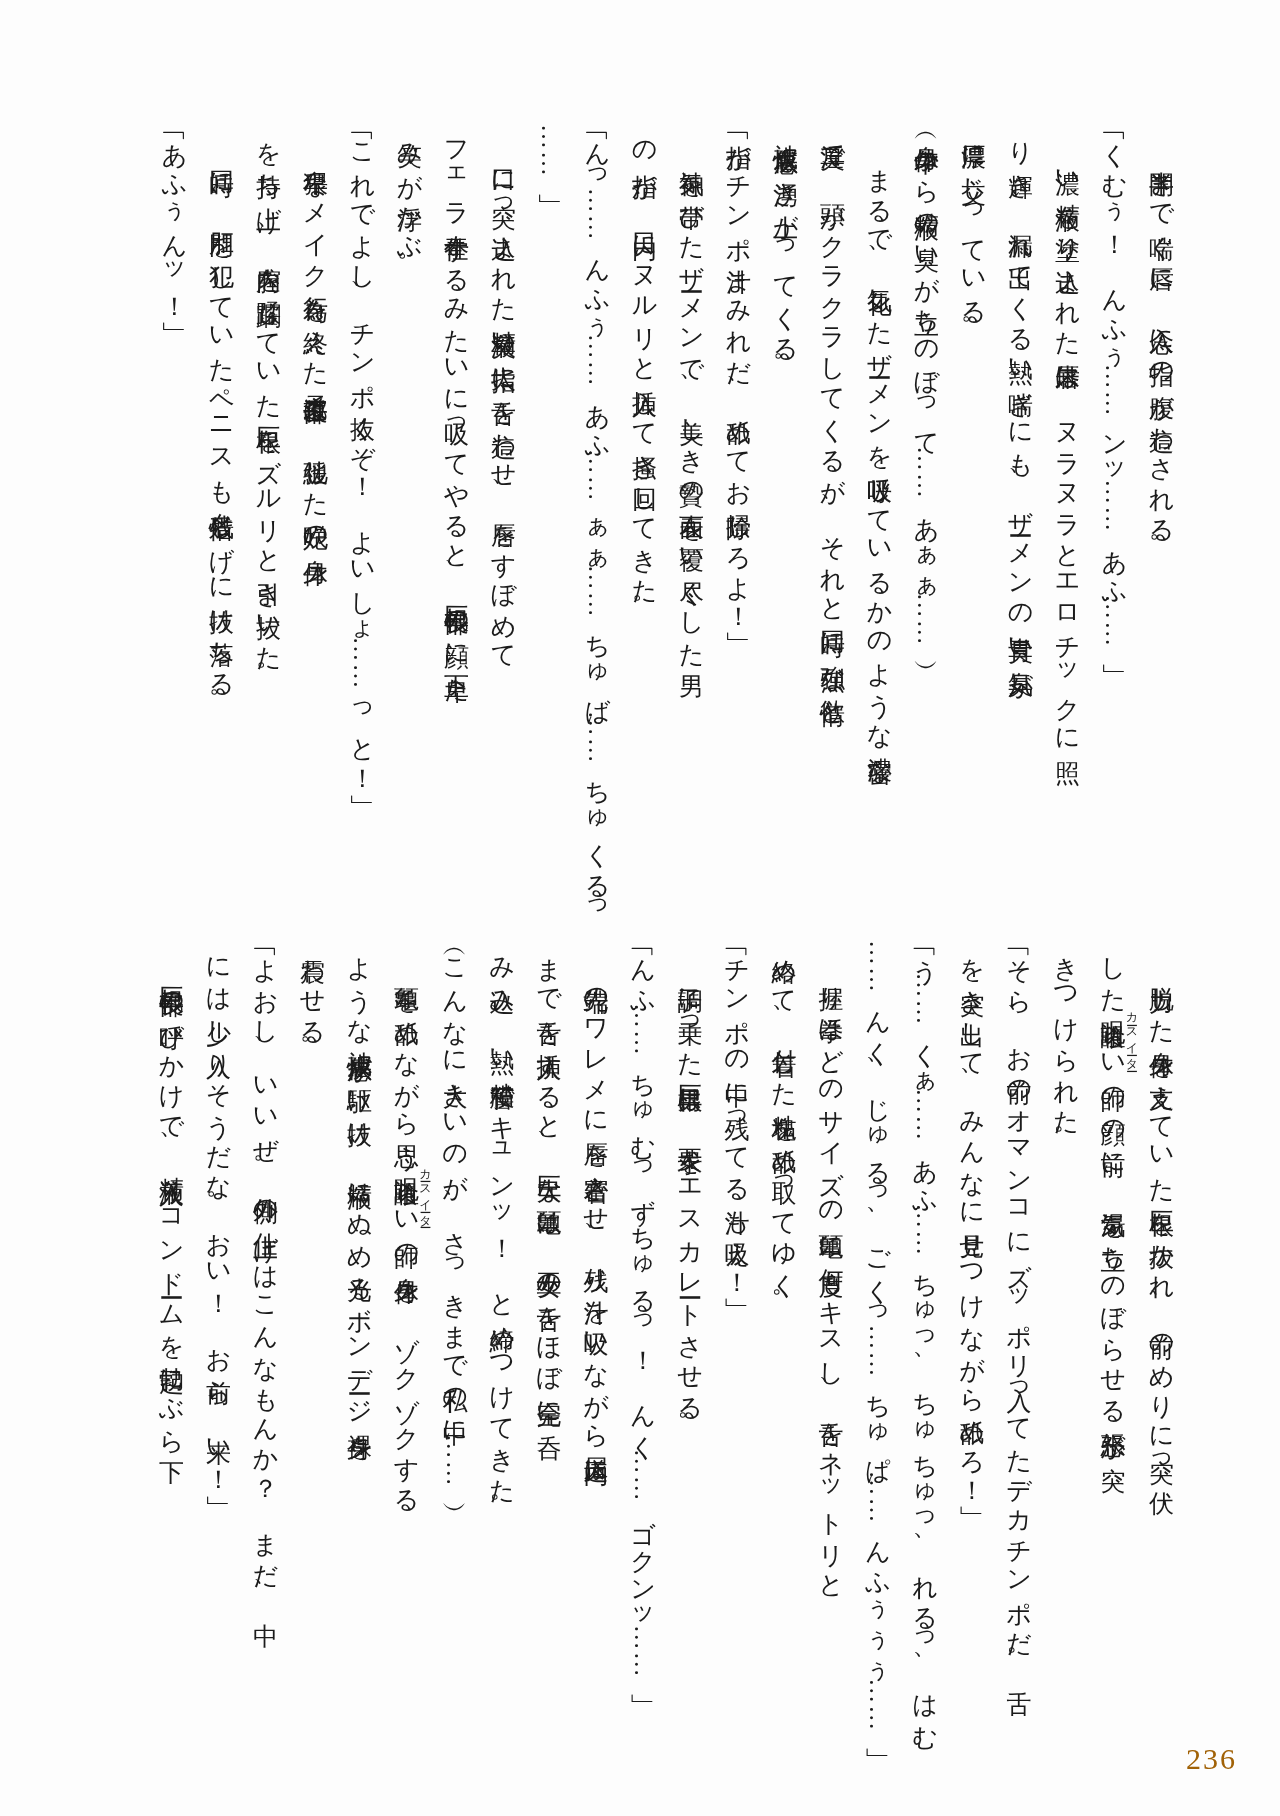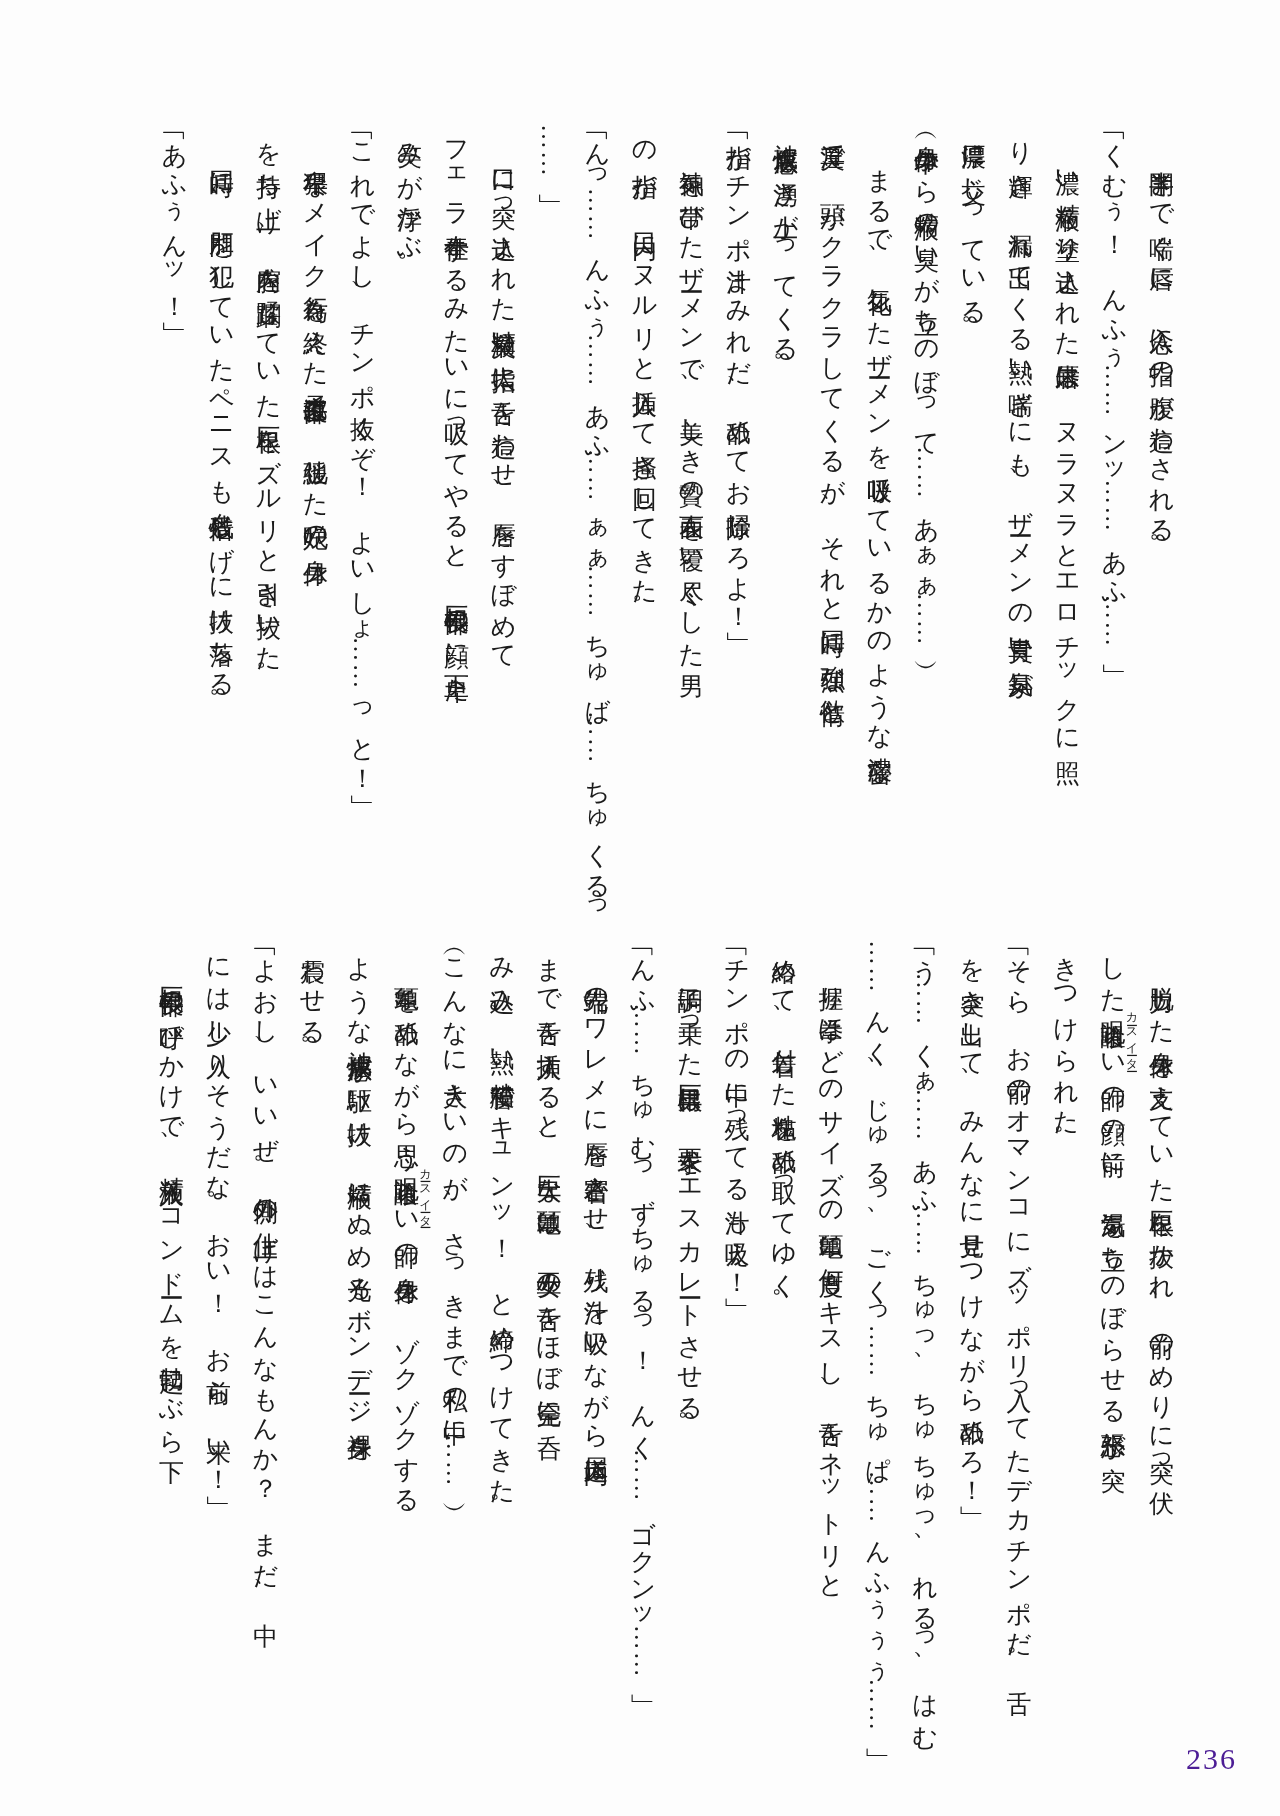--- a/index.html
+++ b/index.html
@@ -46,21 +46,21 @@
     font-size: 12px;
     letter-spacing: 1px;
     font-weight: 400;
   }
   #page-number {
     position: absolute;
     top: 1742px;
     right: 43px;
     font-size: 30px;
     letter-spacing: 2px;
-    color: #4c1d95;
+    color: #a16207;
   }
 </style>
 </head>
 <body>
 
 <div id="page">
   <div id="top-block" class="vblock">
       <p class="col indent">半開きで喘ぐ唇に、入念に指の腹が這わされる。</p>
       <p class="col">「くむぅ！　んふぅ……ンッ……あふ……」</p>
       <p class="col indent">濃い精液を塗り込まれた朱唇は、ヌラヌラとエロチックに照</p>

